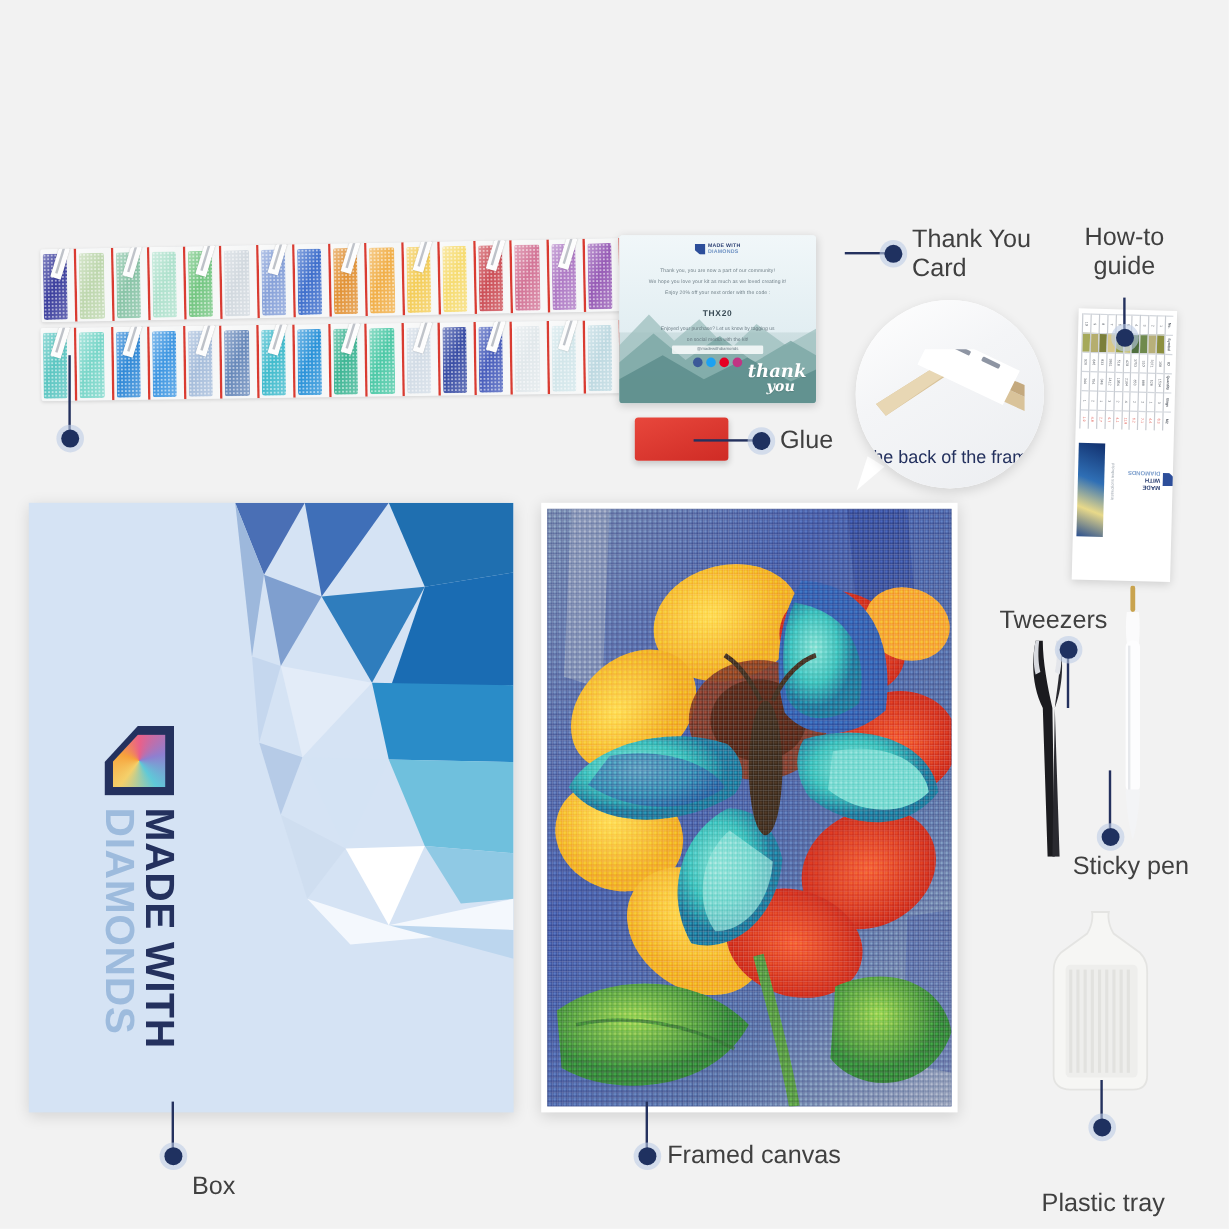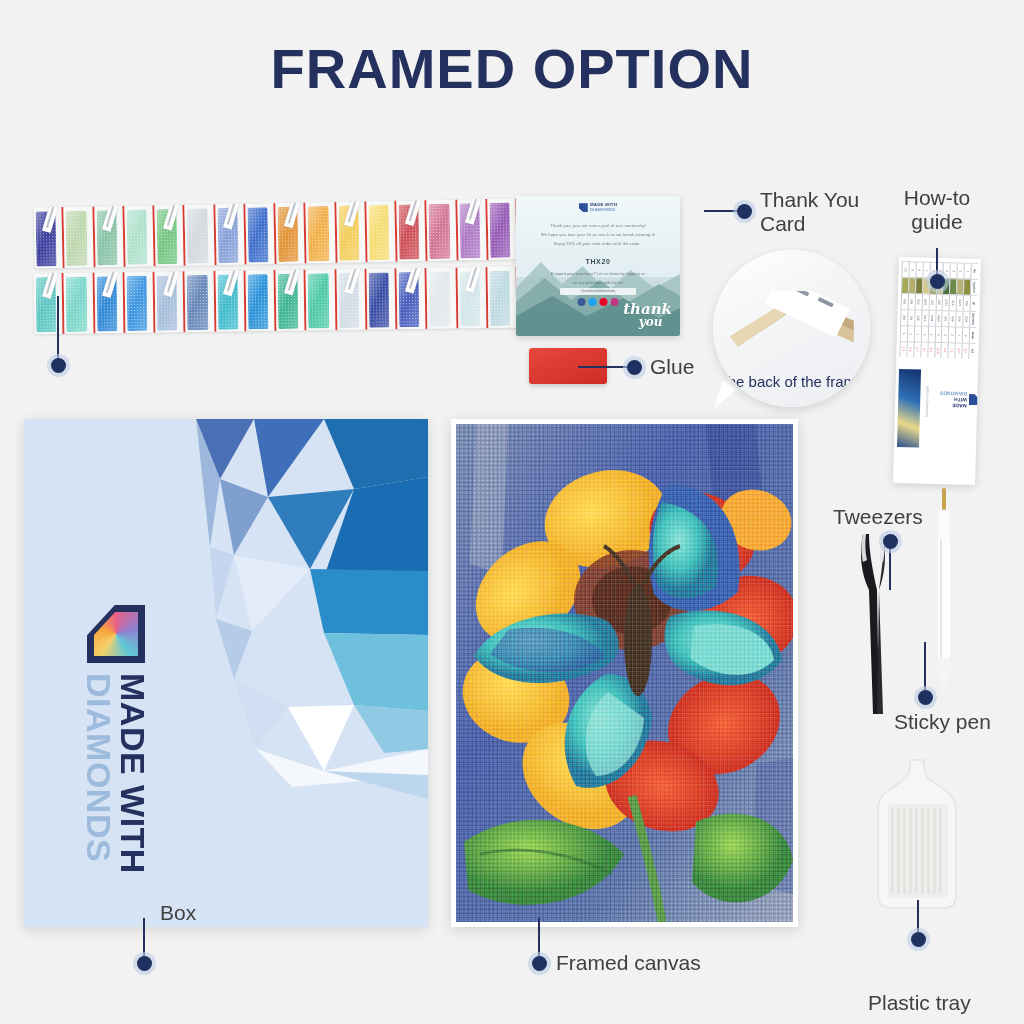--- a/index.html
+++ b/index.html
@@ -165,21 +165,20 @@
   
   .tweezers { position:absolute; left:853px; top:528px; width:42px; height:186px; }
   .pen { position:absolute; left:934px; top:488px; width:20px; height:212px; }
   .tray { position:absolute; left:876px; top:758px; width:84px; height:162px; }
 </style>
 </head>
 <body>
 
 <div class="stage">
 
-  <div class="title">FRAMED OPTION</div>
 
   <div class="bagrow" id="bagrow1" style="left:34px; top:203px; width:484px; height:61px; transform:rotate(-1.1deg);">
       <div class="bag" style="width: 6.25%;">
         <div class="beads" style="background-color: rgb(44, 47, 150);"></div>
         <div class="tag"></div>
         <div class="sheen"></div>
       </div>
       <div class="bag" style="width: 6.25%;">
         <div class="beads" style="background-color: rgb(185, 212, 168);"></div>
         <div class="sheen"></div>
@@ -518,21 +517,21 @@
     <div class="brand">
       <span class="mark"></span>
       <span class="wm">
         <b>MADE WITH</b>
         <i>DIAMONDS</i>
       </span>
     </div>
   </div>
   <div class="cline" style="left:143px; top:918px; width:2px; height:42px;"></div>
   <div class="cdot" style="left:137px; top:956px;"></div>
-  <div class="callout" style="left:160px; top:901px;">Box</div>
+  <div class="callout" style="left:160px; top:977px;">Box</div>
 
   <div class="canvas">
     <div class="art">
       <svg viewBox="0 0 337 498" preserveAspectRatio="none" style="position:absolute;inset:0;width:100%;height:100%;">
         <defs>
           <linearGradient id="bgbl" x1="0" y1="0" x2="1" y2="1">
             <stop offset="0%" stop-color="#6e7fa8"></stop>
             <stop offset="35%" stop-color="#3f55a0"></stop>
             <stop offset="70%" stop-color="#52699f"></stop>
             <stop offset="100%" stop-color="#8c98b4"></stop>

